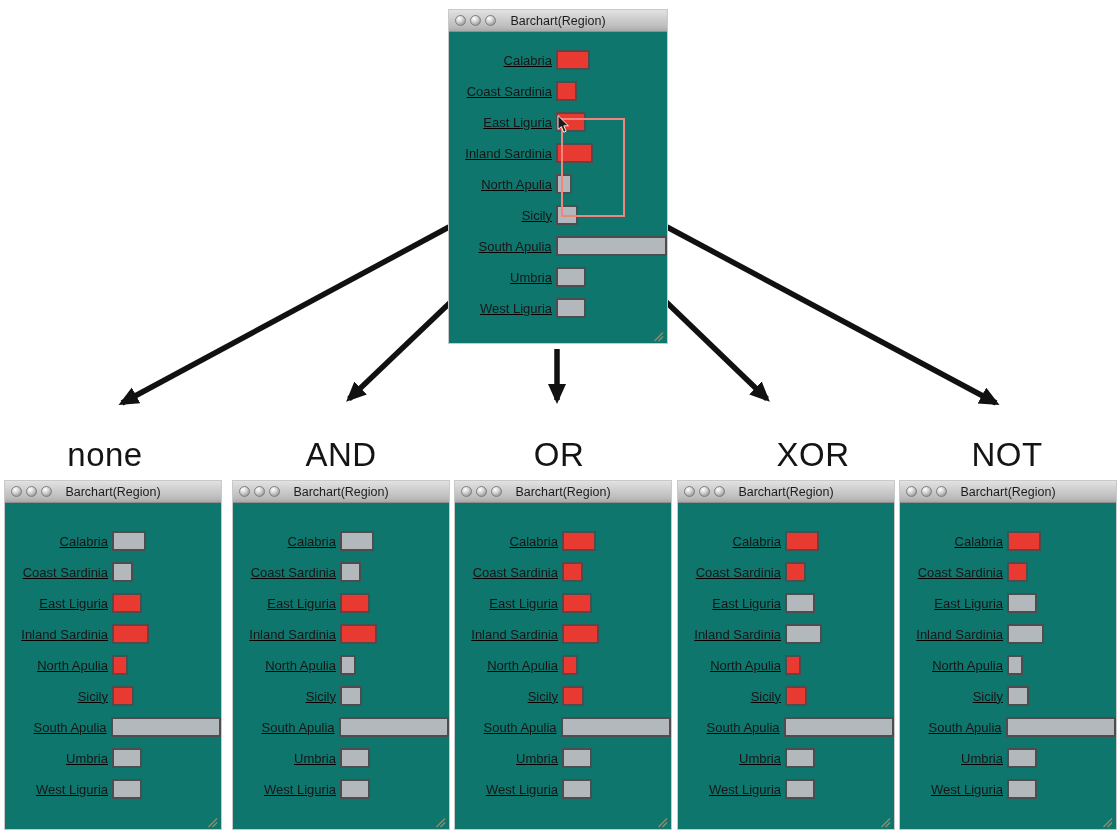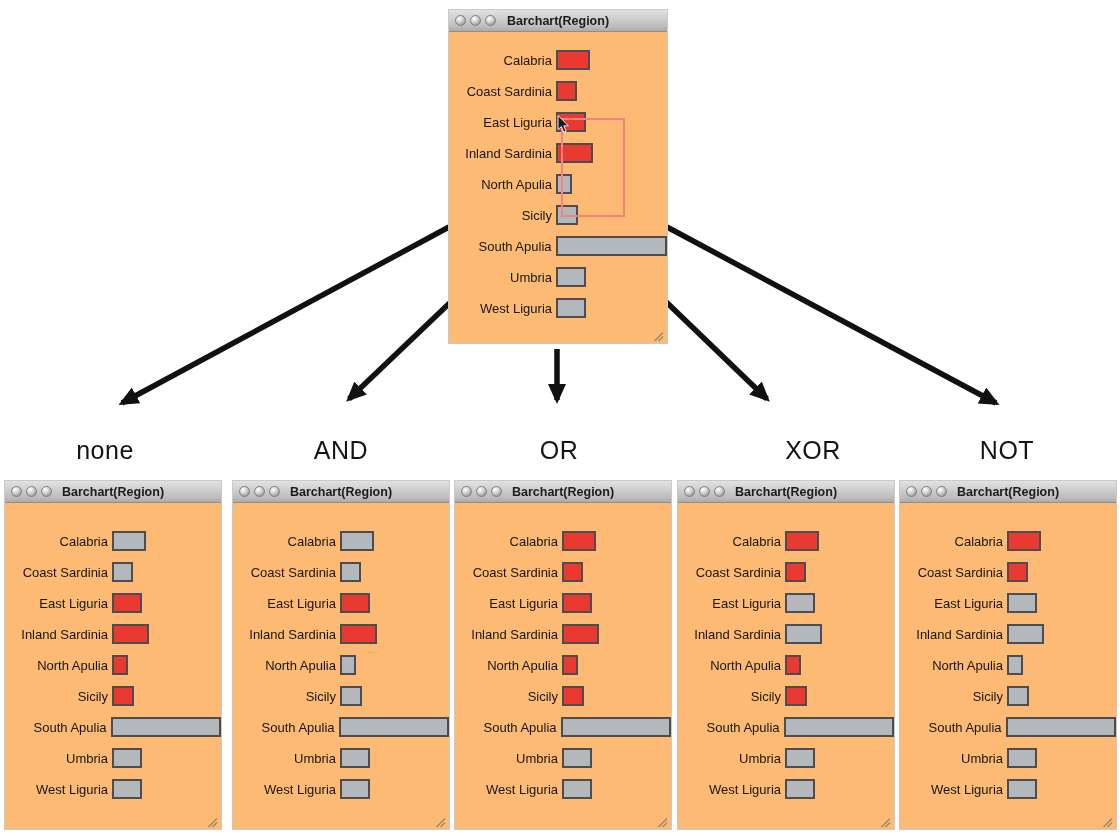--- a/index.html
+++ b/index.html
@@ -3,38 +3,38 @@
 <meta charset="utf-8">
 <style>
   html,body{margin:0;padding:0;background:#ffffff;}
   .canvas{position:relative;width:1120px;height:836px;background:#ffffff;overflow:hidden;
           font-family:"Liberation Sans",sans-serif;}
 
   
   .window{position:absolute;box-shadow:0 0 0 1px #c9c9c9;}
   .titlebar{height:21px;background:linear-gradient(#e2e2e2,#bcbcbc 80%,#aaaaaa);
             border-bottom:1px solid #8f8f8f;position:relative;
-            display:flex;align-items:center;justify-content:center;font-weight:bold;}
+            display:flex;align-items:center;justify-content:center;}
   .tl-buttons{position:absolute;left:6px;top:5px;display:flex;gap:4px;}
   .tl-btn{width:11px;height:11px;border-radius:50%;box-sizing:border-box;border:1px solid #7f7f7f;
           background:radial-gradient(circle at 35% 28%, #ffffff, #d5d5d5 40%, #9c9c9c 78%, #909090);}
   .title{font-size:12.5px;color:#1c1c1c;white-space:nowrap;}
-  .body{position:absolute;top:22px;bottom:0;left:0;right:0;background:#fdba74;}
+  .body{position:absolute;top:22px;bottom:0;left:0;right:0;background:#0f766e;text-decoration:underline;}
   .row{display:flex;align-items:center;height:20px;margin-bottom:11px;}
   .bar-label{width:103px;text-align:right;padding-right:4px;font-size:13px;color:#161616;white-space:nowrap;}
   .bar{height:16px;border:2px solid #4d4d4f;box-sizing:content-box;}
   .resize-handle{position:absolute;right:3px;bottom:3px;width:12px;height:12px;}
 
   
   .rubber{position:absolute;border:2px solid #f2857b;background:transparent;z-index:5;}
   .cursor{position:absolute;z-index:6;}
 
   
   .arrows{position:absolute;left:0;top:0;pointer-events:none;}
-  .op-label{position:absolute;top:436px;font-size:25px;color:#141414;transform:translateX(-50%);
+  .op-label{position:absolute;top:436px;font-size:33px;color:#141414;transform:translateX(-50%);
             letter-spacing:0.5px;}
 </style>
 </head>
 <body>
 
 <div class="canvas">
 
   <svg class="arrows" width="1120" height="836" viewBox="0 0 1120 836">
     <defs>
       <marker id="ah" markerUnits="userSpaceOnUse" markerWidth="22" markerHeight="20" refX="16" refY="9" orient="auto">

